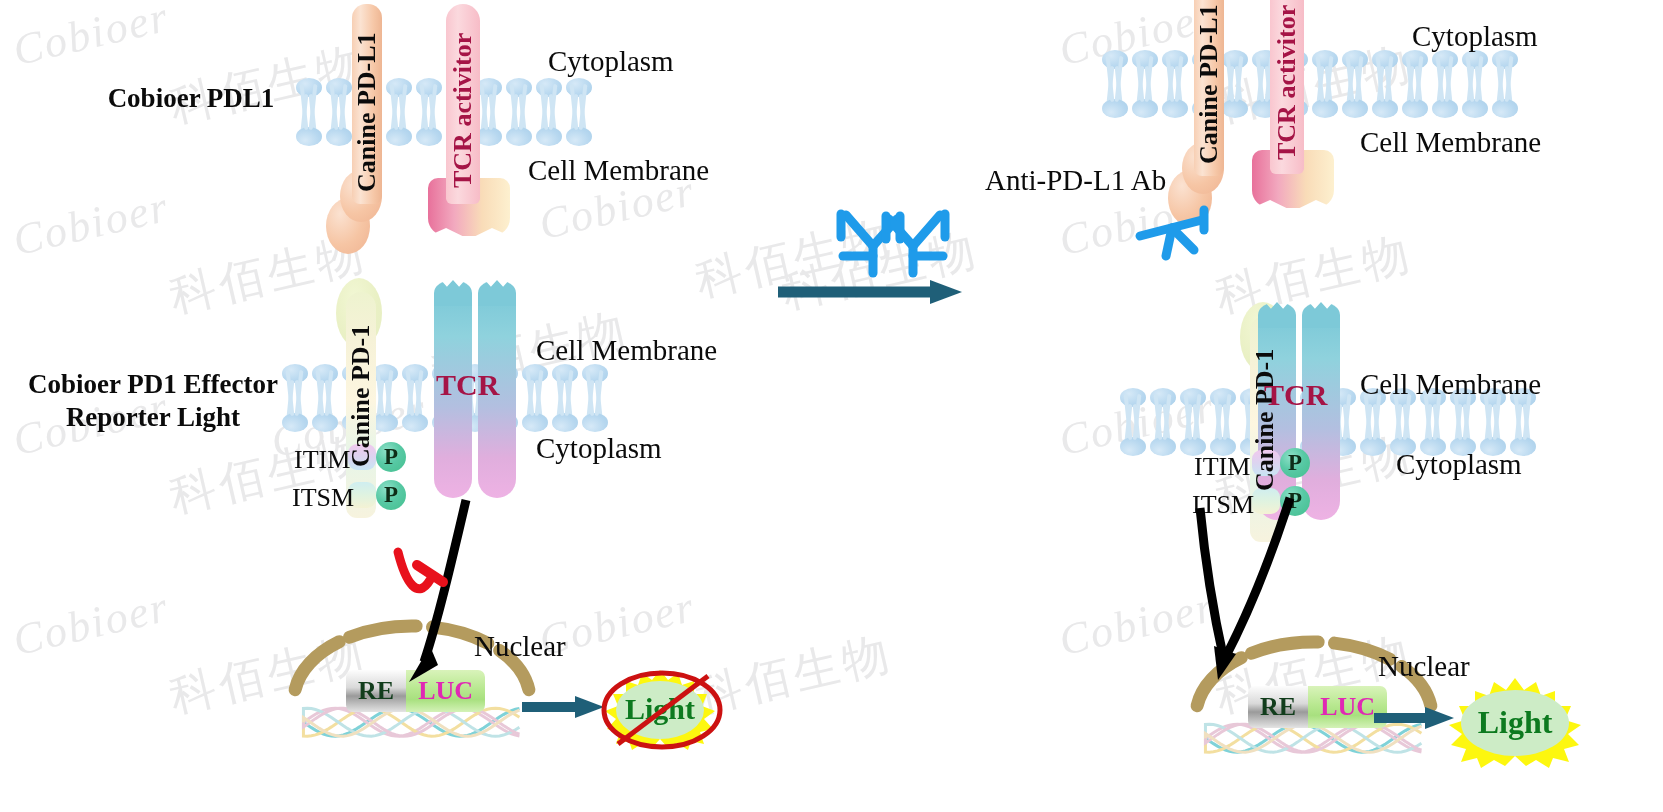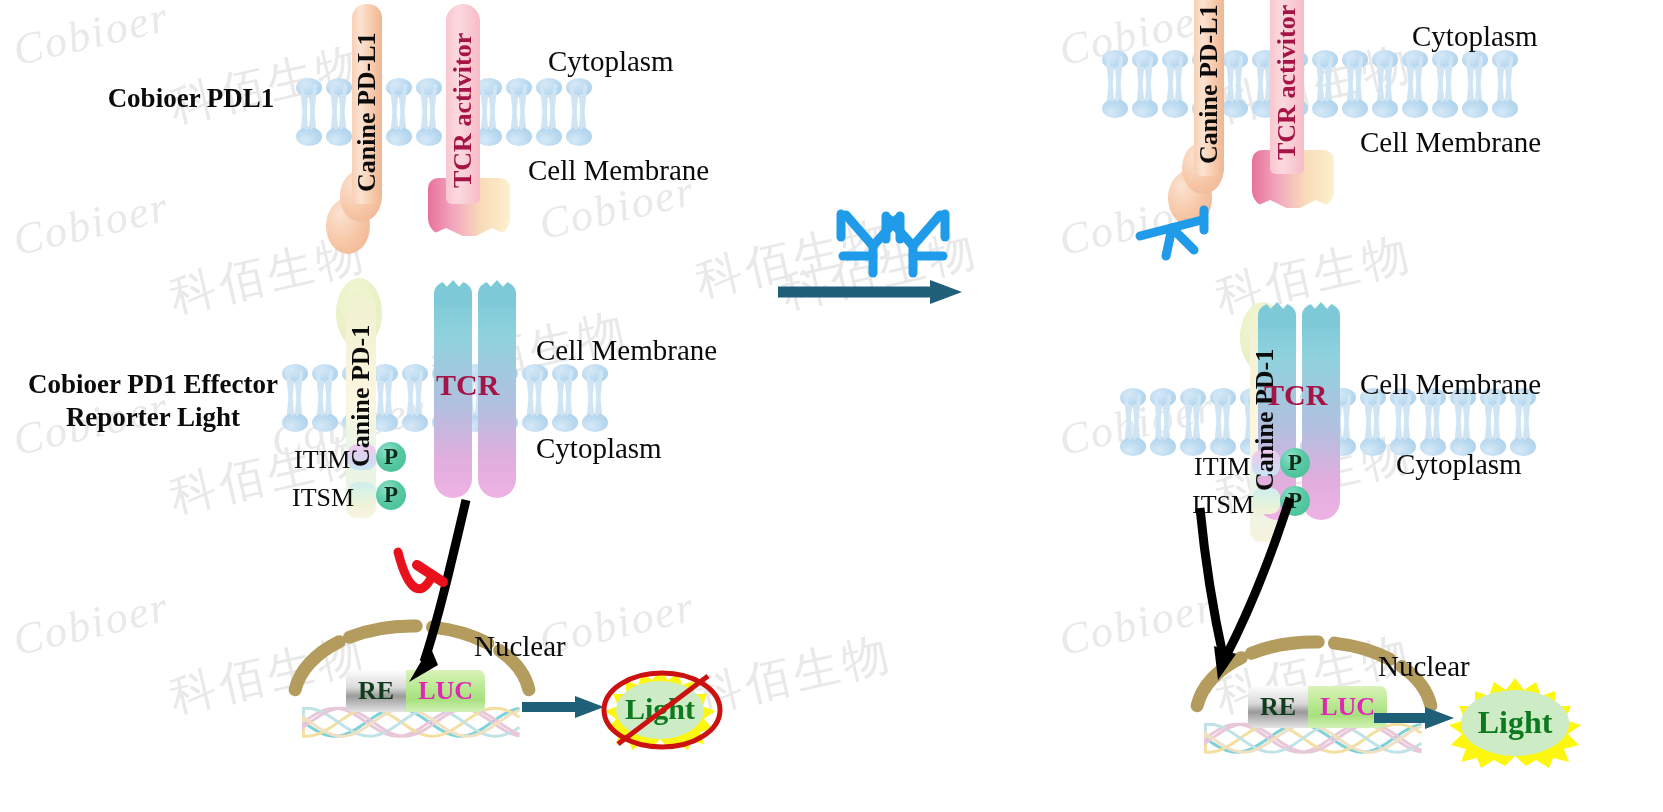--- a/index.html
+++ b/index.html
@@ -596,20 +596,21 @@
        display:flex;align-items:center;justify-content:center;z-index:16;">Canine PD-L1</div>
 
   <div class="tcr-foot" style="left:1252px;top:150px;width:82px;"></div>
   <div class="tcr-act" style="left:1270px;top:-22px;width:34px;height:196px;">
       <div class="shaft"></div>
     </div>
   <div class="lbl bold" style="left:1270px;top:-16px;width:34px;height:196px;font-size:26px;color:#a51446;
        writing-mode:vertical-rl;text-orientation:mixed;transform:rotate(180deg);
        display:flex;align-items:center;justify-content:center;z-index:16;">TCR activitor</div>
 
+  <div class="lbl" style="left:985px;top:164px;font-size:29px;">Anti-PD-L1 Ab</div>
   <svg style="position:absolute;left:1120px;top:196px;z-index:19;" width="110" height="66" viewBox="0 0 110 66">
     <g stroke="#1f9bea" stroke-width="9" stroke-linecap="round" fill="none">
       <line x1="20" y1="40" x2="82" y2="24"></line>
       <line x1="52" y1="32" x2="46" y2="60"></line>
       <line x1="52" y1="32" x2="74" y2="54"></line>
       <line x1="84" y1="14" x2="84" y2="34"></line>
     </g>
   </svg>
 
   <div class="membrane" id="memR-eff" style="left:1120px;top:388px;width:400px;height:66px;">

